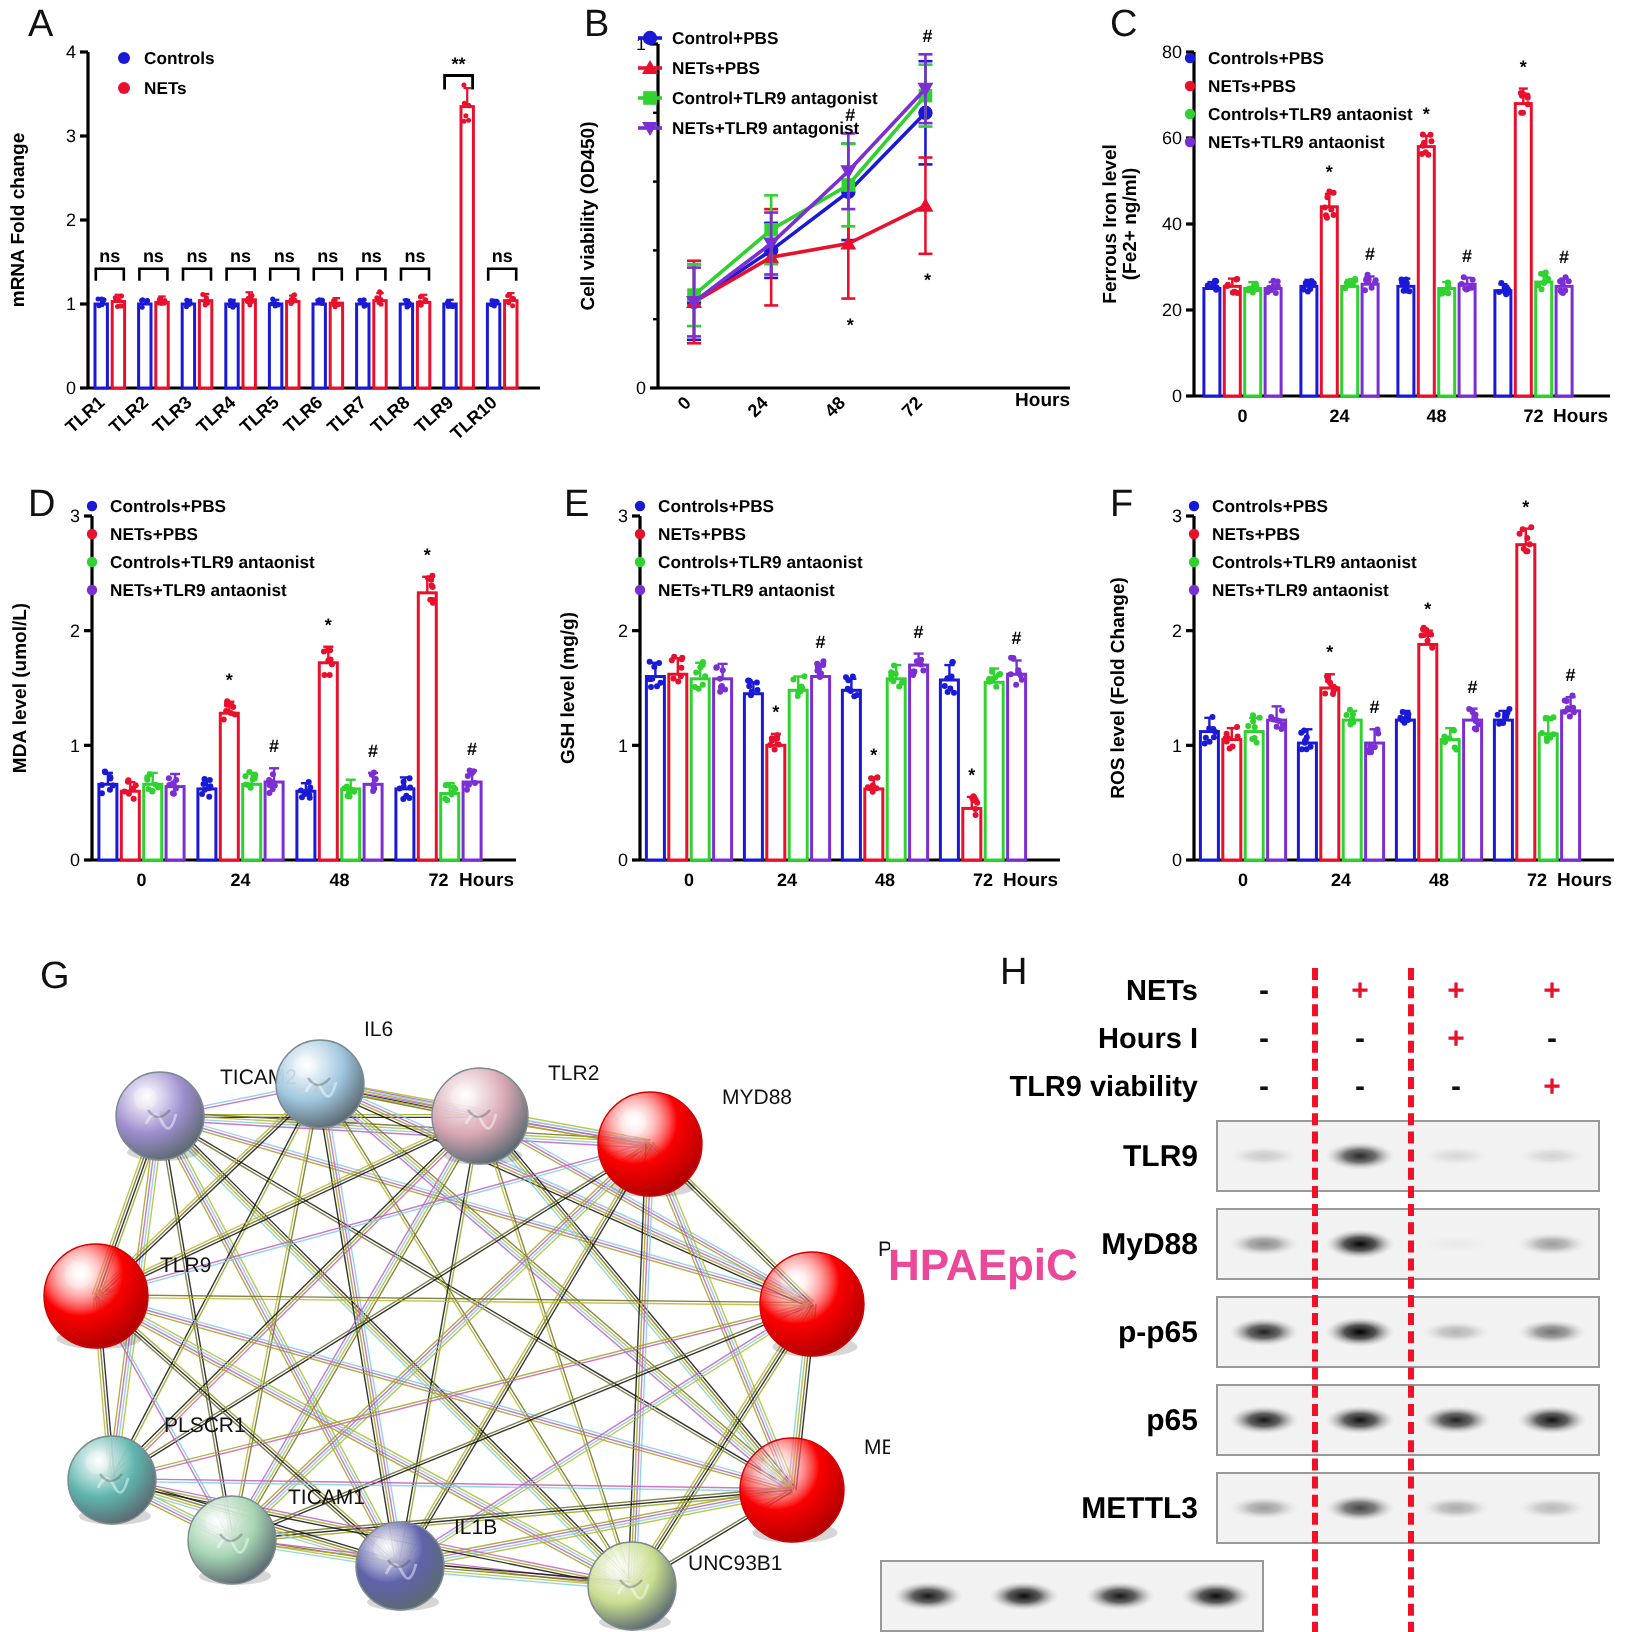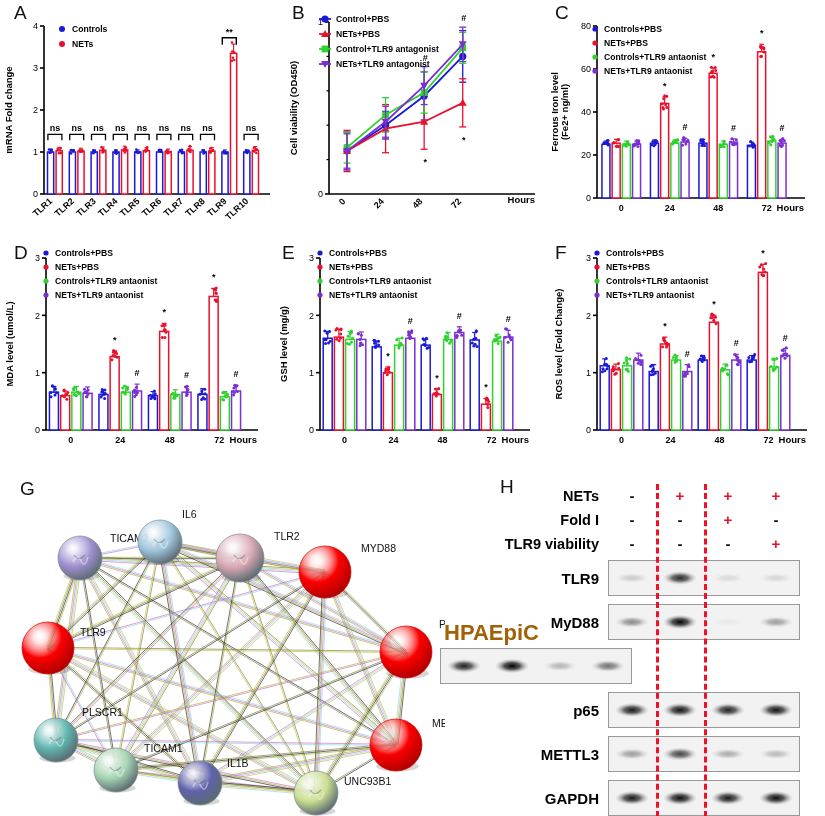--- a/index.html
+++ b/index.html
@@ -42,21 +42,21 @@
   }
   .sign-plus { color:#e8112d; }
   .sign-minus { color:#111; }
   .wb-blot-label {
     width:168px; text-align:right; padding-right:9px;
     font-size:15px; font-weight:bold; white-space:nowrap;
   }
   .wb-blot { width:192px; position:relative; }
   .hp-cell {
     position:absolute; left:4px; top:150px;
-    font-size:22px; font-weight:bold; color:#a16207;
+    font-size:22px; font-weight:bold; color:#ec4899;
     letter-spacing:0px;
   }
   .dashline {
     position:absolute; width:0; border-left:3px dashed #f01028;
   }
 </style>
 </head>
 <body>
 
 <div class="panel" id="panelA" style="left:0px; top:0px; width:280px; height:238px;">
@@ -1548,21 +1548,21 @@
       <div class="wb-row" style="height: 24px;">
         <div class="wb-head-label">NETs</div>
         <div class="wb-signs">
           <div class="wb-sign sign-minus">-</div>
           <div class="wb-sign sign-plus">+</div>
           <div class="wb-sign sign-plus">+</div>
           <div class="wb-sign sign-plus">+</div>
         </div>
       </div>
       <div class="wb-row" style="height: 24px;">
-        <div class="wb-head-label">Fold I</div>
+        <div class="wb-head-label">Hours I</div>
         <div class="wb-signs">
           <div class="wb-sign sign-minus">-</div>
           <div class="wb-sign sign-minus">-</div>
           <div class="wb-sign sign-plus">+</div>
           <div class="wb-sign sign-minus">-</div>
         </div>
       </div>
       <div class="wb-row" style="height: 24px;">
         <div class="wb-head-label">TLR9 viability</div>
         <div class="wb-signs">
@@ -1634,20 +1634,21 @@
             </defs>
             <rect x="0.5" y="0.5" width="191" height="35" fill="#f2f2f2" stroke="#999" stroke-width="1"></rect>
             <ellipse cx="24" cy="18" rx="17.28" ry="5.85" fill="url(#bg_MyD88_0)"></ellipse>
             <ellipse cx="72" cy="18" rx="17.28" ry="7.35" fill="url(#bg_MyD88_1)"></ellipse>
             <ellipse cx="120" cy="18" rx="17.28" ry="4.62" fill="url(#bg_MyD88_2)"></ellipse>
             <ellipse cx="168" cy="18" rx="17.28" ry="5.640000000000001" fill="url(#bg_MyD88_3)"></ellipse>
           </svg>
         </div>
       </div>
       <div class="wb-row" style="height: 44px;">
+        <div class="wb-blot-label">p-p65</div>
         <div class="wb-blot">
           <svg width="192" height="36">
             <defs>
               <radialGradient id="bg_pp65_0" cx="50%" cy="50%" r="50%">
                 <stop offset="0%" stop-color="rgb(6,6,6)" stop-opacity="0.8925"></stop>
                 <stop offset="45%" stop-color="rgb(36,36,36)" stop-opacity="0.6693749999999999"></stop>
                 <stop offset="100%" stop-color="#bbbbbb" stop-opacity="0"></stop>
               </radialGradient>
               <radialGradient id="bg_pp65_1" cx="50%" cy="50%" r="50%">
                 <stop offset="0%" stop-color="rgb(0,0,0)" stop-opacity="1"></stop>
@@ -1735,21 +1736,20 @@
             </defs>
             <rect x="0.5" y="0.5" width="191" height="35" fill="#f2f2f2" stroke="#999" stroke-width="1"></rect>
             <ellipse cx="24" cy="18" rx="17.28" ry="5.640000000000001" fill="url(#bg_METTL3_0)"></ellipse>
             <ellipse cx="72" cy="18" rx="17.28" ry="6.66" fill="url(#bg_METTL3_1)"></ellipse>
             <ellipse cx="120" cy="18" rx="17.28" ry="5.46" fill="url(#bg_METTL3_2)"></ellipse>
             <ellipse cx="168" cy="18" rx="17.28" ry="5.28" fill="url(#bg_METTL3_3)"></ellipse>
           </svg>
         </div>
       </div>
       <div class="wb-row" style="height: 44px;">
-        <div class="wb-blot-label">GAPDH</div>
         <div class="wb-blot">
           <svg width="192" height="36">
             <defs>
               <radialGradient id="bg_GAPDH_0" cx="50%" cy="50%" r="50%">
                 <stop offset="0%" stop-color="rgb(5,5,5)" stop-opacity="0.924"></stop>
                 <stop offset="45%" stop-color="rgb(35,35,35)" stop-opacity="0.6930000000000001"></stop>
                 <stop offset="100%" stop-color="#bbbbbb" stop-opacity="0"></stop>
               </radialGradient>
               <radialGradient id="bg_GAPDH_1" cx="50%" cy="50%" r="50%">
                 <stop offset="0%" stop-color="rgb(3,3,3)" stop-opacity="0.9660000000000001"></stop>

